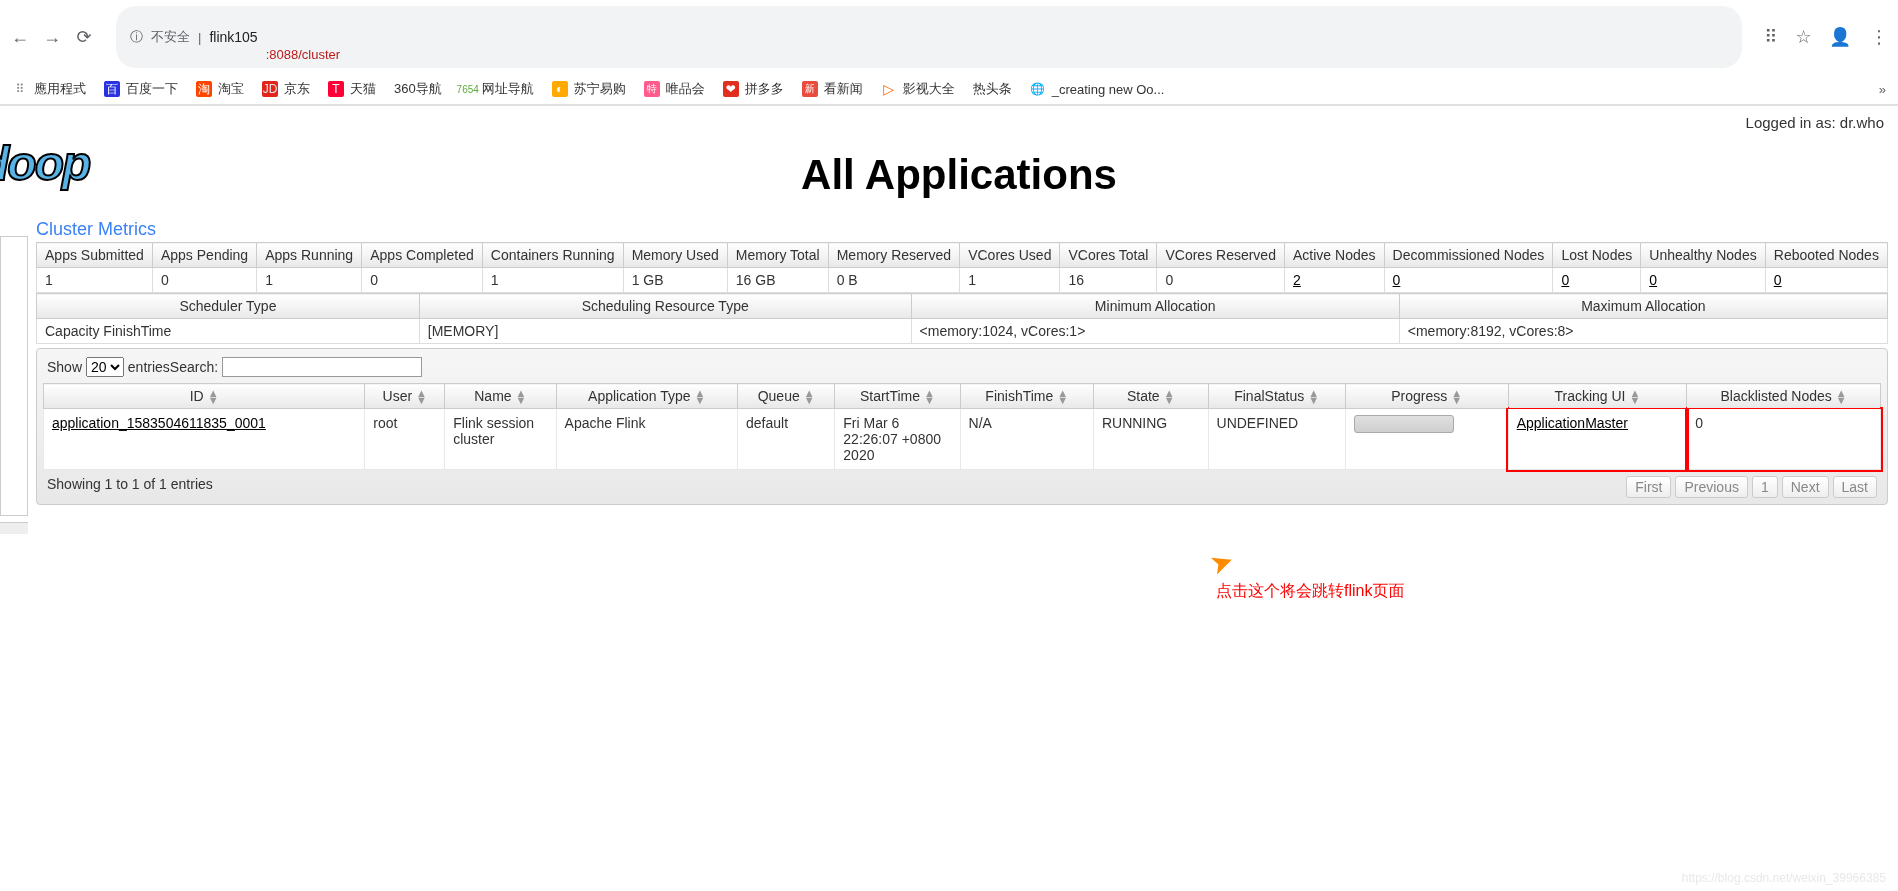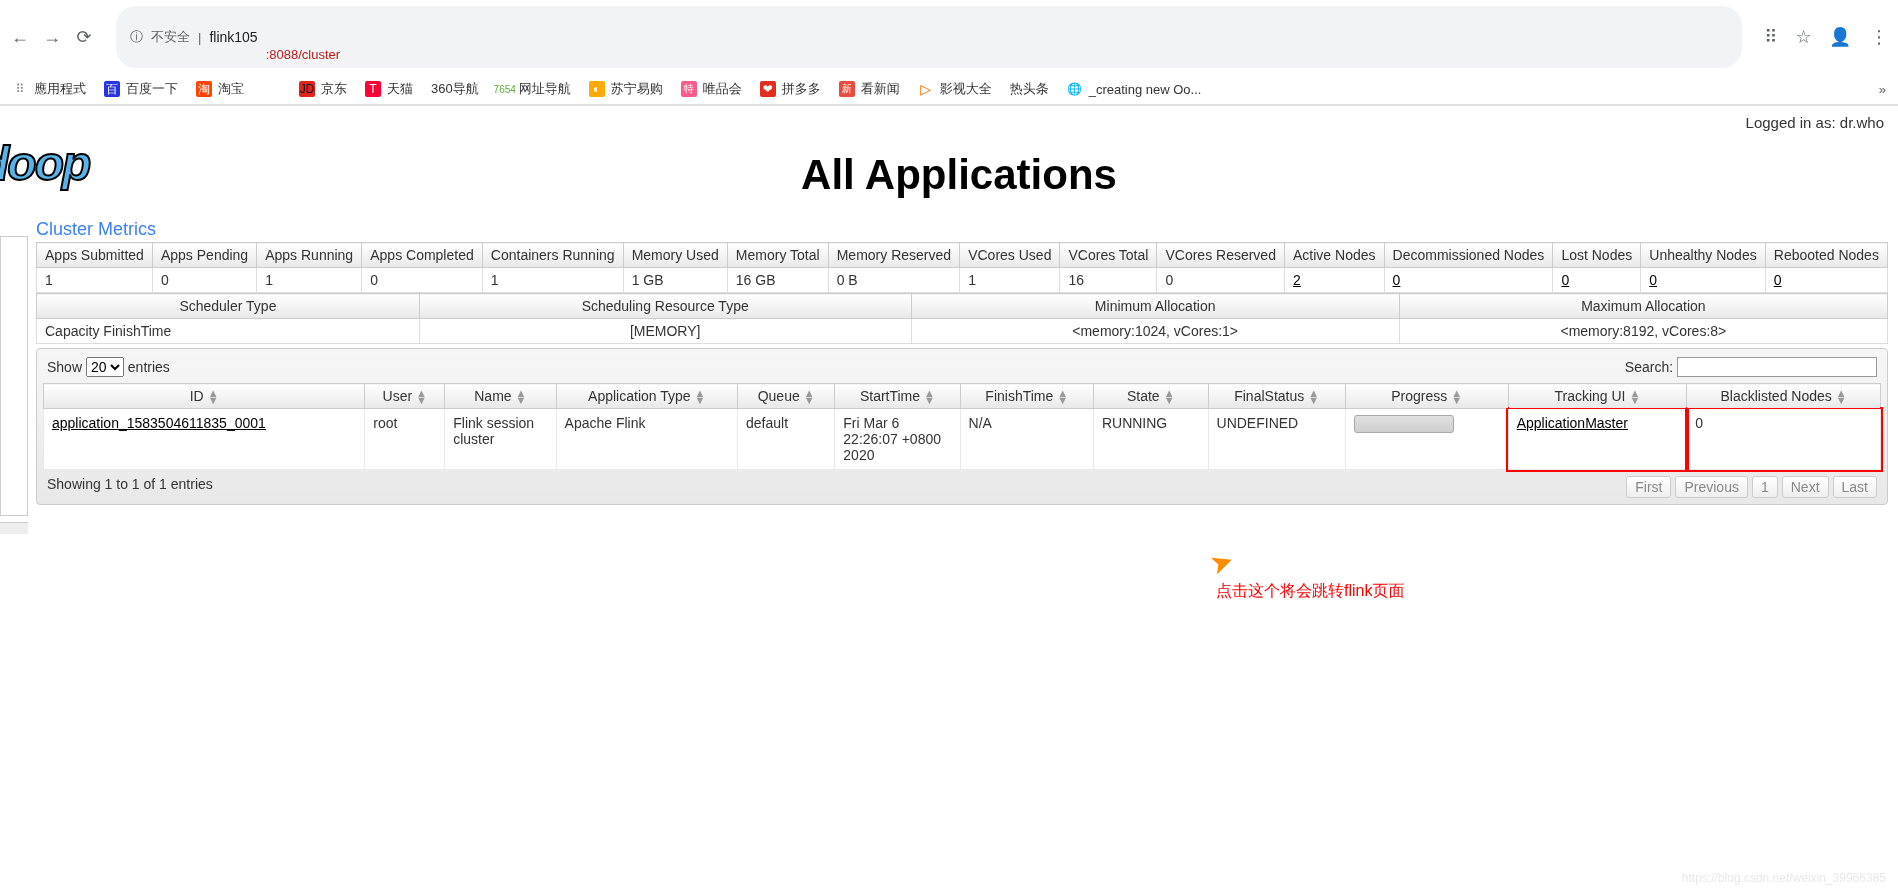--- a/index.html
+++ b/index.html
@@ -14,21 +14,21 @@
 .url-text { color: #202124; font-size: 14px; }
 .url-path { color: #b91c1c; margin-top: 35px; }
 .chrome-right { display: flex; align-items: center; gap: 18px; color: #5f6368; font-size: 18px; }
 
 .bookmarks-bar { display: flex; align-items: center; padding: 6px 12px; gap: 18px; border-bottom: 1px solid #e0e0e0; font-size: 13px; }
 .bookmark-item { display: flex; align-items: center; gap: 6px; cursor: pointer; white-space: nowrap; }
 .bookmark-icon { width: 16px; height: 16px; display: flex; align-items: center; justify-content: center; font-size: 12px; border-radius: 2px; }
 .bi-apps { color: #888; }
 .bi-baidu { background:#2932e1; color:#fff; }
 .bi-taobao { background:#ff4400; color:#fff; }
-.bi-jd { background:#e1251b; color:#0f172a;margin-left:37px; }
+.bi-jd { background:#e1251b; color:#e5e5e5; }
 .bi-tmall { background:#ff0036; color:#fff; }
 .bi-7654 { color:#5fa83f; font-size:10px; }
 .bi-suning { background:#ffaa00; color:#fff; }
 .bi-vip { background:#ff5c8d; color:#fff; font-size:10px; }
 .bi-pdd { background:#e22e1f; color:#fff; }
 .bi-news { background:#e74c3c; color:#fff; font-size:10px; }
 .bi-video { color:#ff6a00; font-size:14px; }
 .bi-globe { color:#5f6368; }
 .bookmarks-more { margin-left: auto; color: #5f6368; cursor: pointer; }
 
@@ -44,24 +44,24 @@
 .page-title { text-align: center; font-size: 42px; font-weight: bold; margin: 18px 0 20px 0; color: #000; }
 
 .section-title { font-size: 18px; color: #3b82f6; margin: 6px 0 2px 0; padding-left: 6px; }
 
 table.metrics { width: calc(100% - 6px); margin-left: 6px; border-collapse: collapse; font-size: 14px; }
 table.metrics th { background: linear-gradient(#fff, #e8e8e8); border: 1px solid #ccc; padding: 4px 8px; font-weight: normal; text-align: center; }
 table.metrics td { border: 1px solid #ddd; padding: 4px 8px; background: #fff; text-align: left; }
 table.metrics td a { text-decoration: underline; color: #000; }
 
 .scheduler-table td { text-align: left; }
-.scheduler-table td.center { text-align: center; }
+.scheduler-table td.center { }
 
 .dt-wrapper { background: linear-gradient(#f6f6f6, #e8e8e8); border: 1px solid #ccc; border-radius: 4px; margin: 4px 0 0 6px; padding: 6px; }
-.dt-top { display: flex; justify-content: space-between; align-items: center; padding: 2px 4px; font-size: 14px; }
+.dt-top { display: flex; align-items: center; padding: 2px 4px; font-size: 14px; }
 .dt-top select { font-size: 14px; }
 .dt-top input { font-size: 14px; padding: 1px 4px; border: 1px solid #999; width: 200px; }
 
 table.apps { width: 100%; border-collapse: collapse; font-size: 14px; background: #fff; margin-top: 4px; }
 table.apps th { background: linear-gradient(#fff, #e8e8e8); border: 1px solid #ccc; padding: 4px 6px; font-weight: normal; position: relative; }
 table.apps th .sort { color: #999; font-size: 11px; display: inline-block; line-height: 7px; vertical-align: middle; margin-left: 4px; }
 table.apps td { border: 1px solid #e8e8e8; padding: 6px 8px; vertical-align: top; }
 table.apps td a { text-decoration: underline; color: #000; }
 .progress-bar { background: linear-gradient(#e0e0e0, #cfcfcf); border: 1px solid #aaa; border-radius: 3px; height: 18px; width: 100px; }
 .tracking-cell { outline: 2px solid red; }

